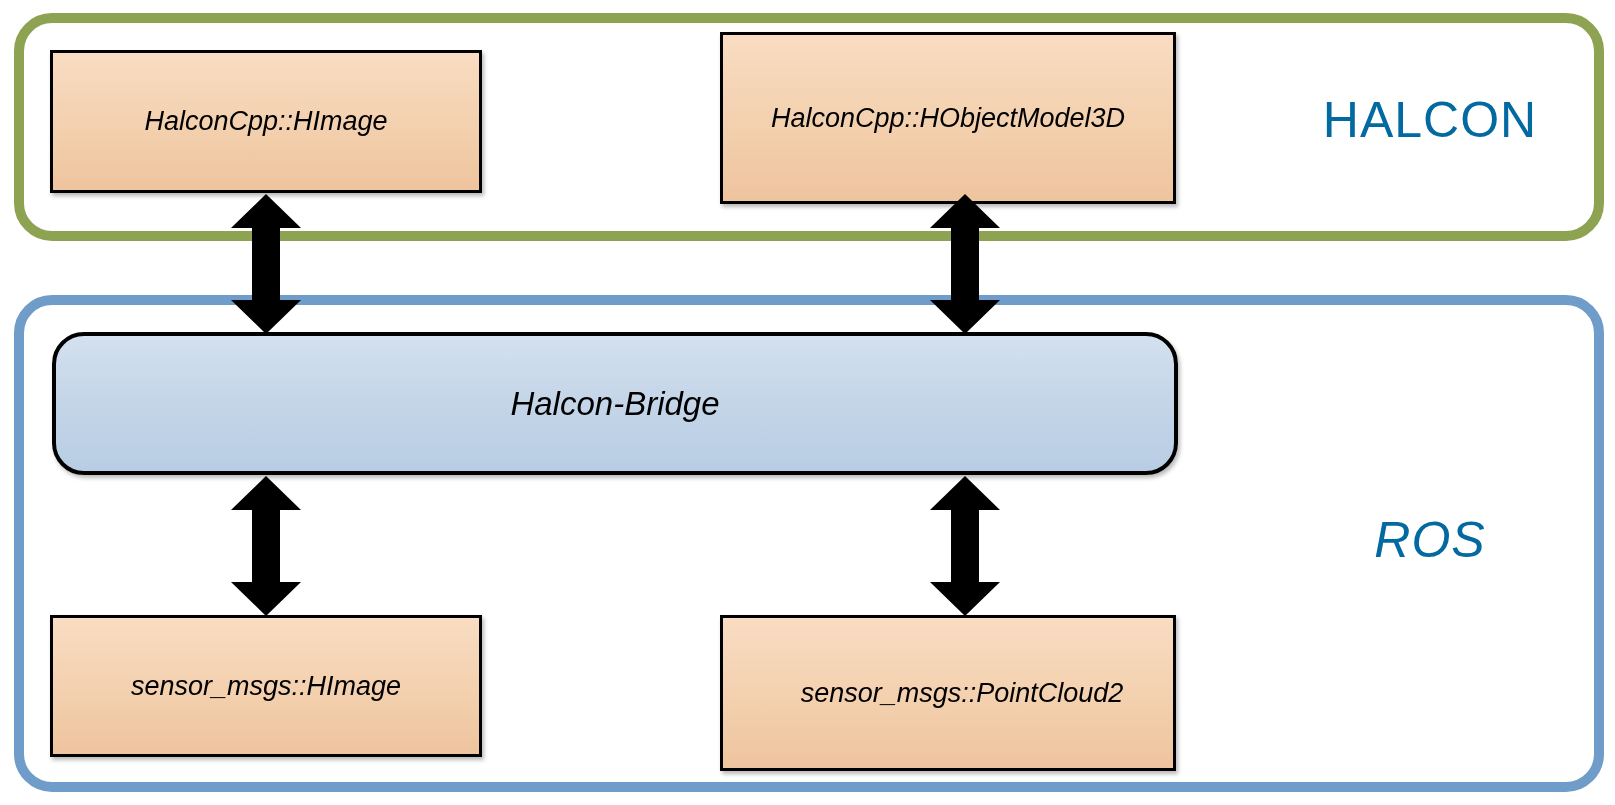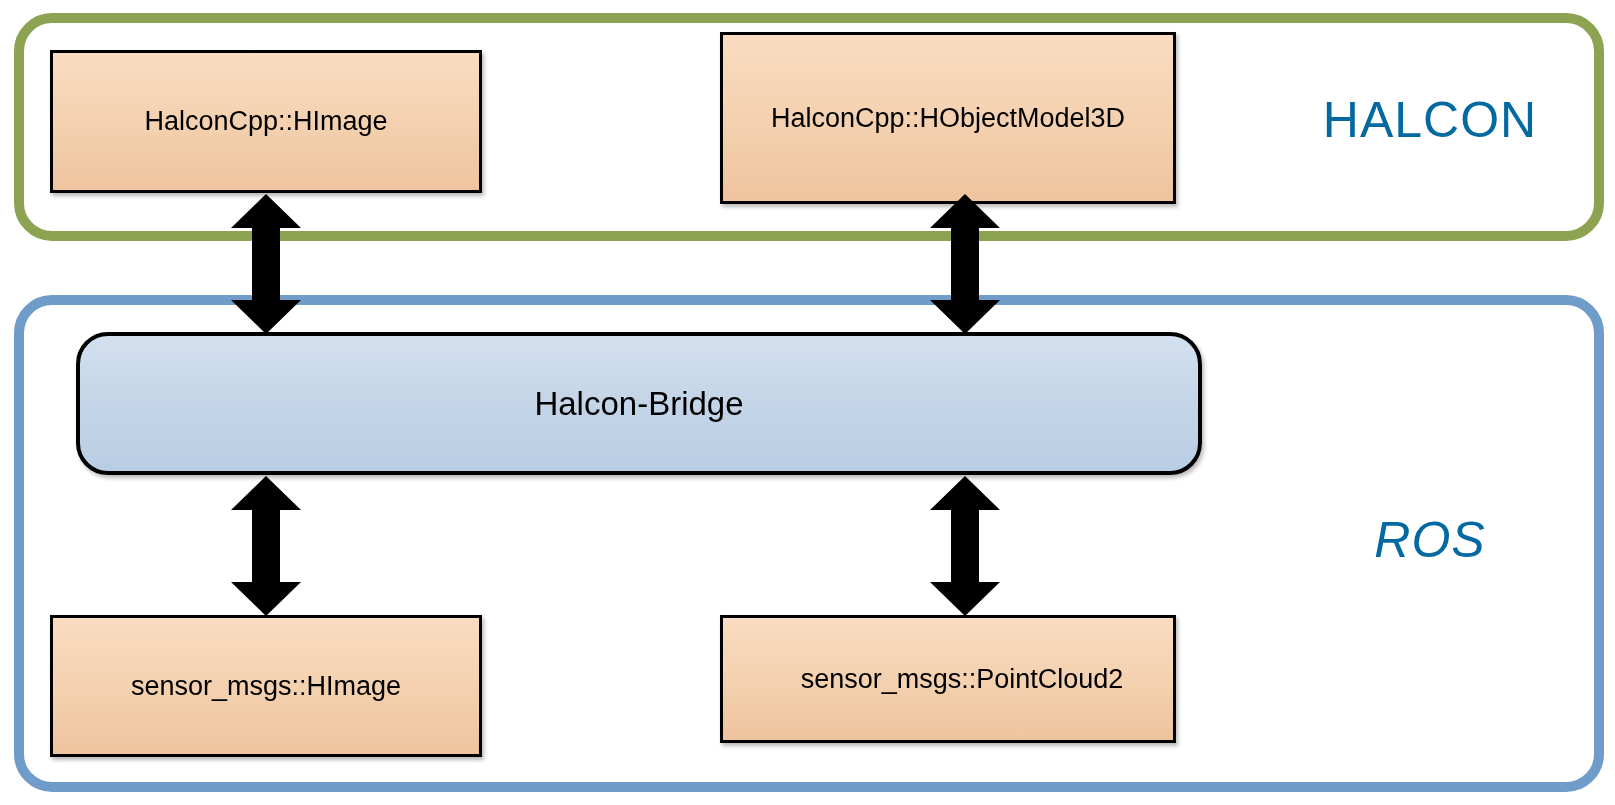--- a/index.html
+++ b/index.html
@@ -24,30 +24,30 @@
   .node{
     position:absolute;box-sizing:border-box;
     border:3px solid #000;
     background:linear-gradient(to bottom,#f9dcc2 0%,#f3d0ae 55%,#eec49e 100%);
     display:flex;align-items:center;justify-content:center;
     font-size:27px;box-shadow:2px 3px 4px rgba(0,0,0,0.28);
   }
   #node-himage{left:50px;top:50px;width:432px;height:143px;}
   #node-hobjectmodel3d{left:720px;top:32px;width:456px;height:172px;}
   #node-sensor-image{left:50px;top:615px;width:432px;height:142px;}
-  #node-pointcloud2{left:720px;top:615px;width:456px;height:128px;padding-left:28px;}
+  #node-pointcloud2{left:720px;top:615px;width:456px;height:156px;padding-left:28px;}
   #node-bridge{
     position:absolute;box-sizing:border-box;
     left:52px;top:332px;width:1126px;height:143px;
     border:4px solid #000;border-radius:32px;
     background:linear-gradient(to bottom,#d3e0ef 0%,#c4d5e8 50%,#b8cde4 100%);
     display:flex;align-items:center;justify-content:center;
-    font-size:33px;box-shadow:2px 3px 4px rgba(0,0,0,0.28);margin-left:24px;
+    font-size:33px;box-shadow:2px 3px 4px rgba(0,0,0,0.28);
   }
-  .node-label,.bridge-label{pointer-events:none;}
+  .node-label,.bridge-label{pointer-events:none;font-style:italic;}
   .connector{position:absolute;width:70px;height:140px;z-index:5;}
   #connector-himage-bridge{left:231px;top:194px;}
   #connector-hobjectmodel3d-bridge{left:930px;top:194px;}
   #connector-bridge-sensor-image{left:231px;top:476px;}
   #connector-bridge-pointcloud2{left:930px;top:476px;}
   .connector svg{display:block;width:100%;height:100%;}
 </style>
 </head>
 <body>
 

